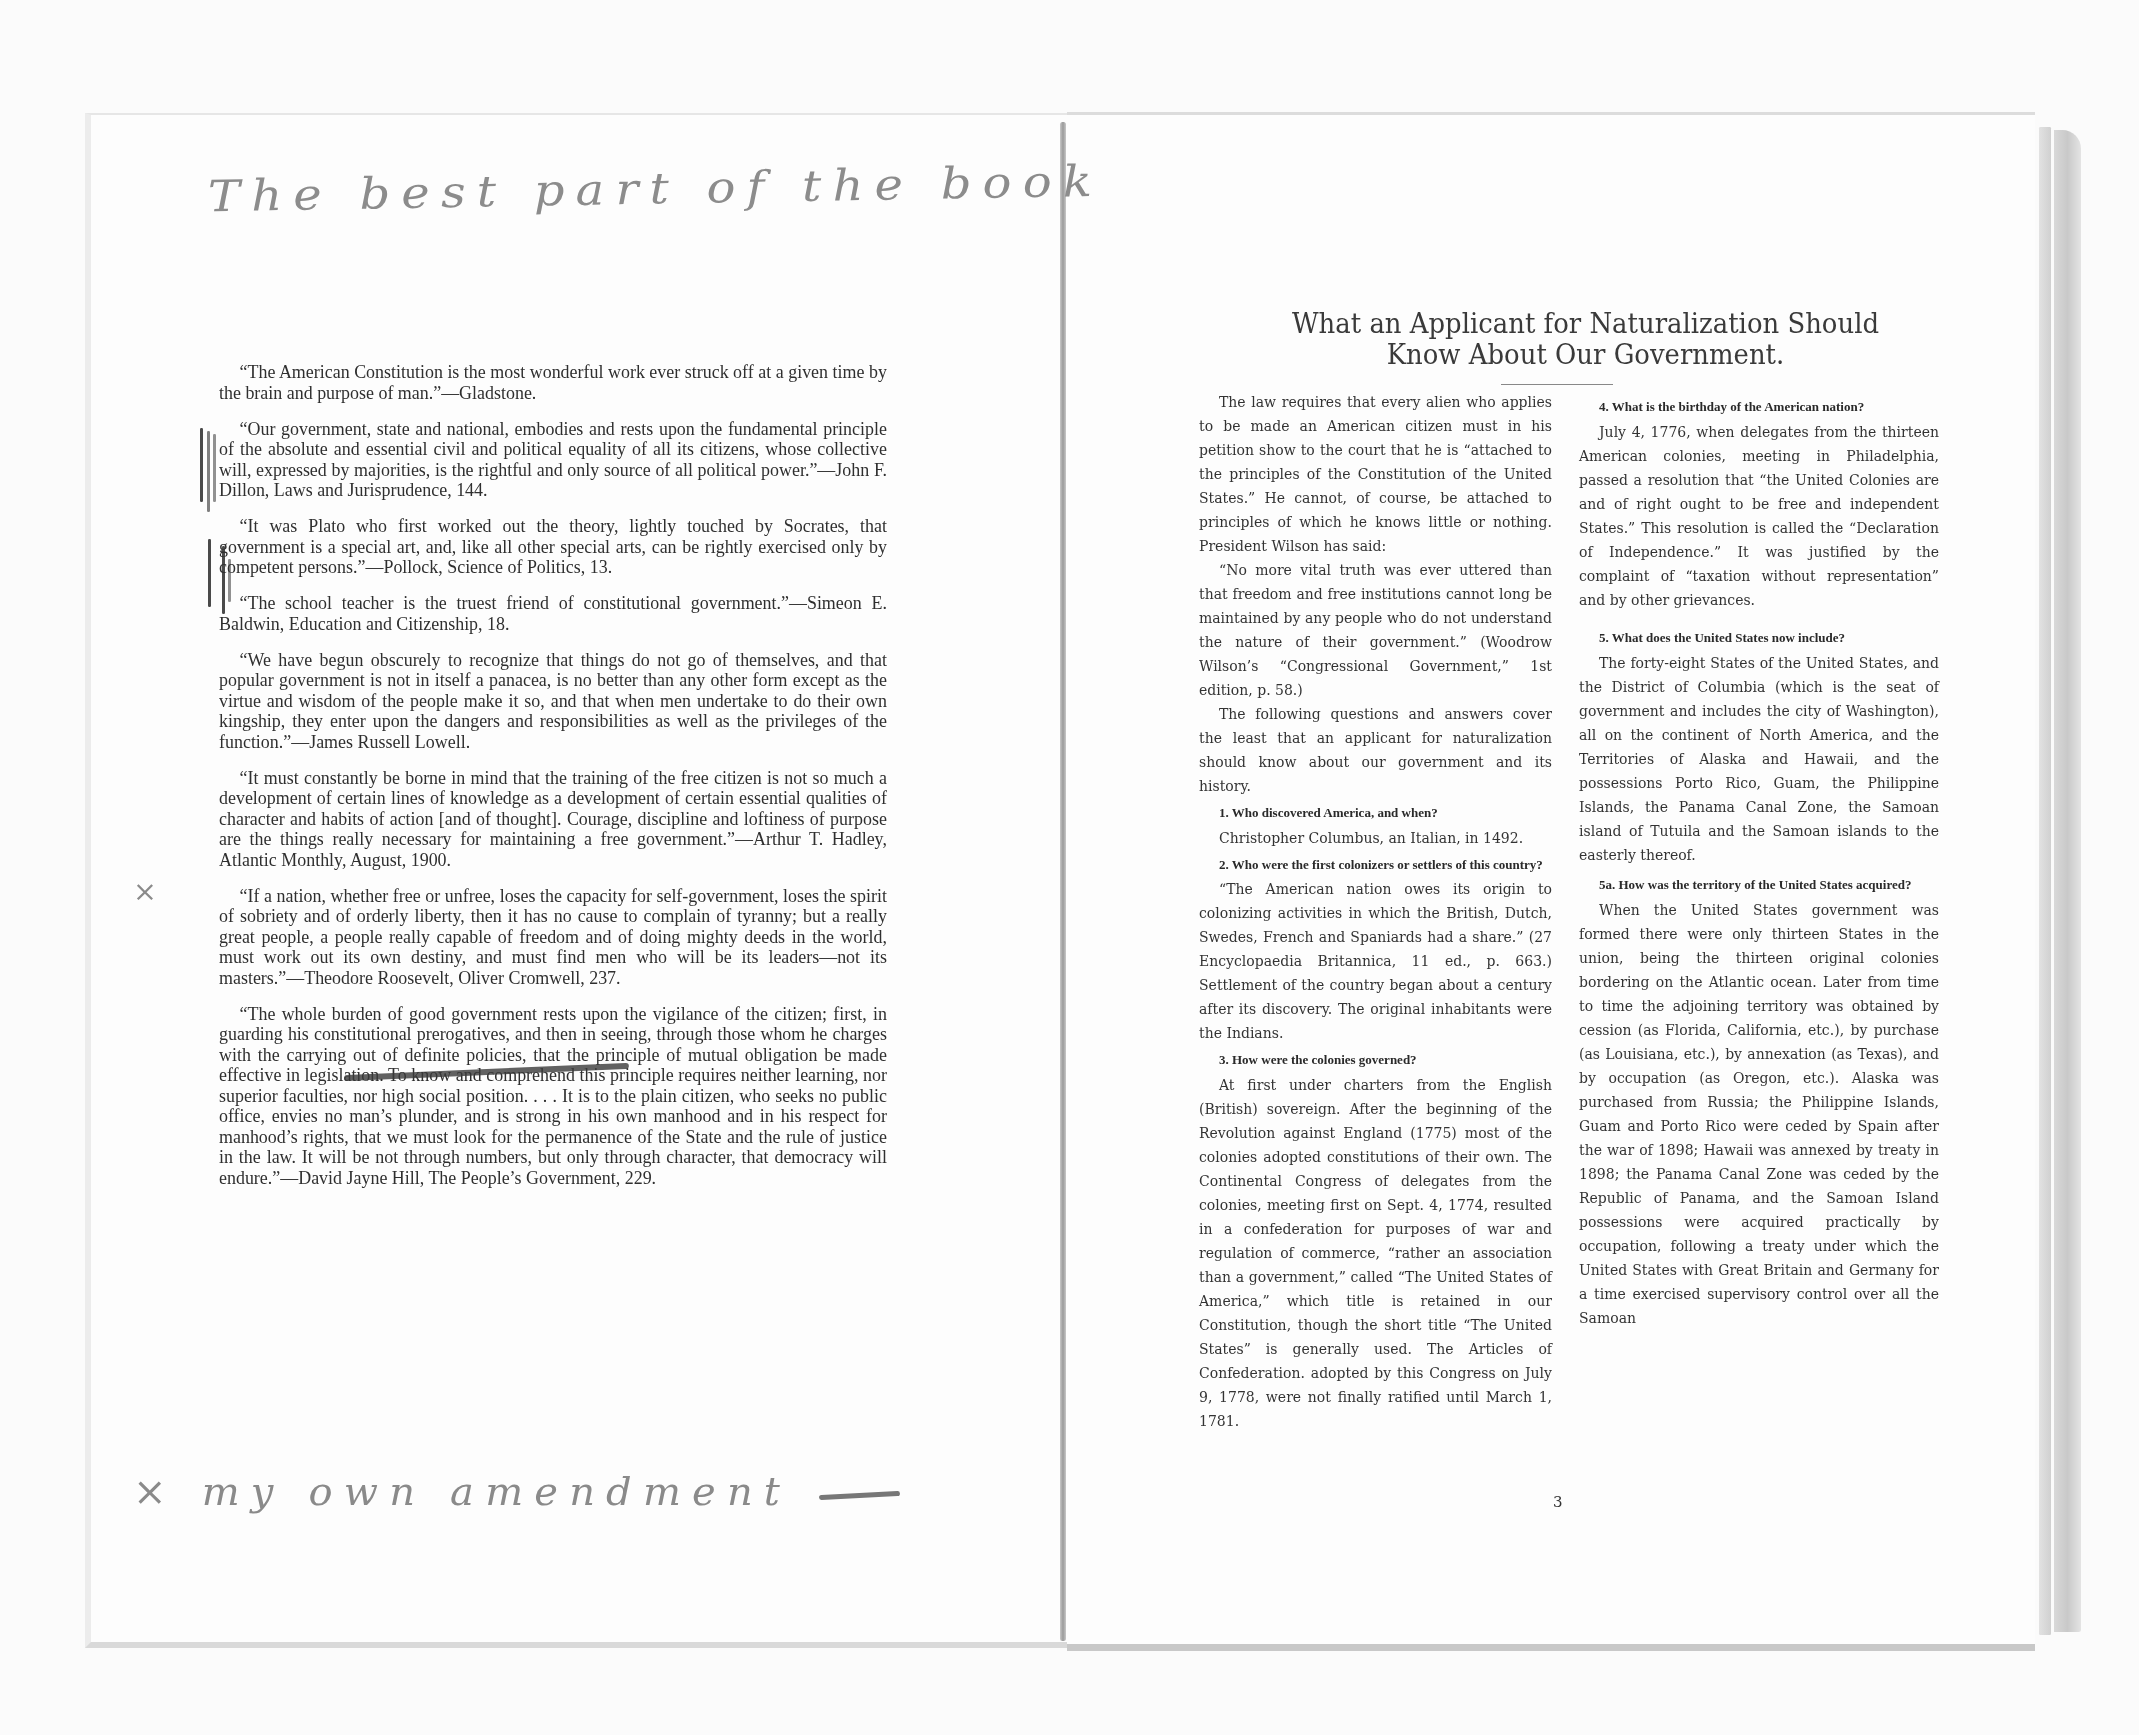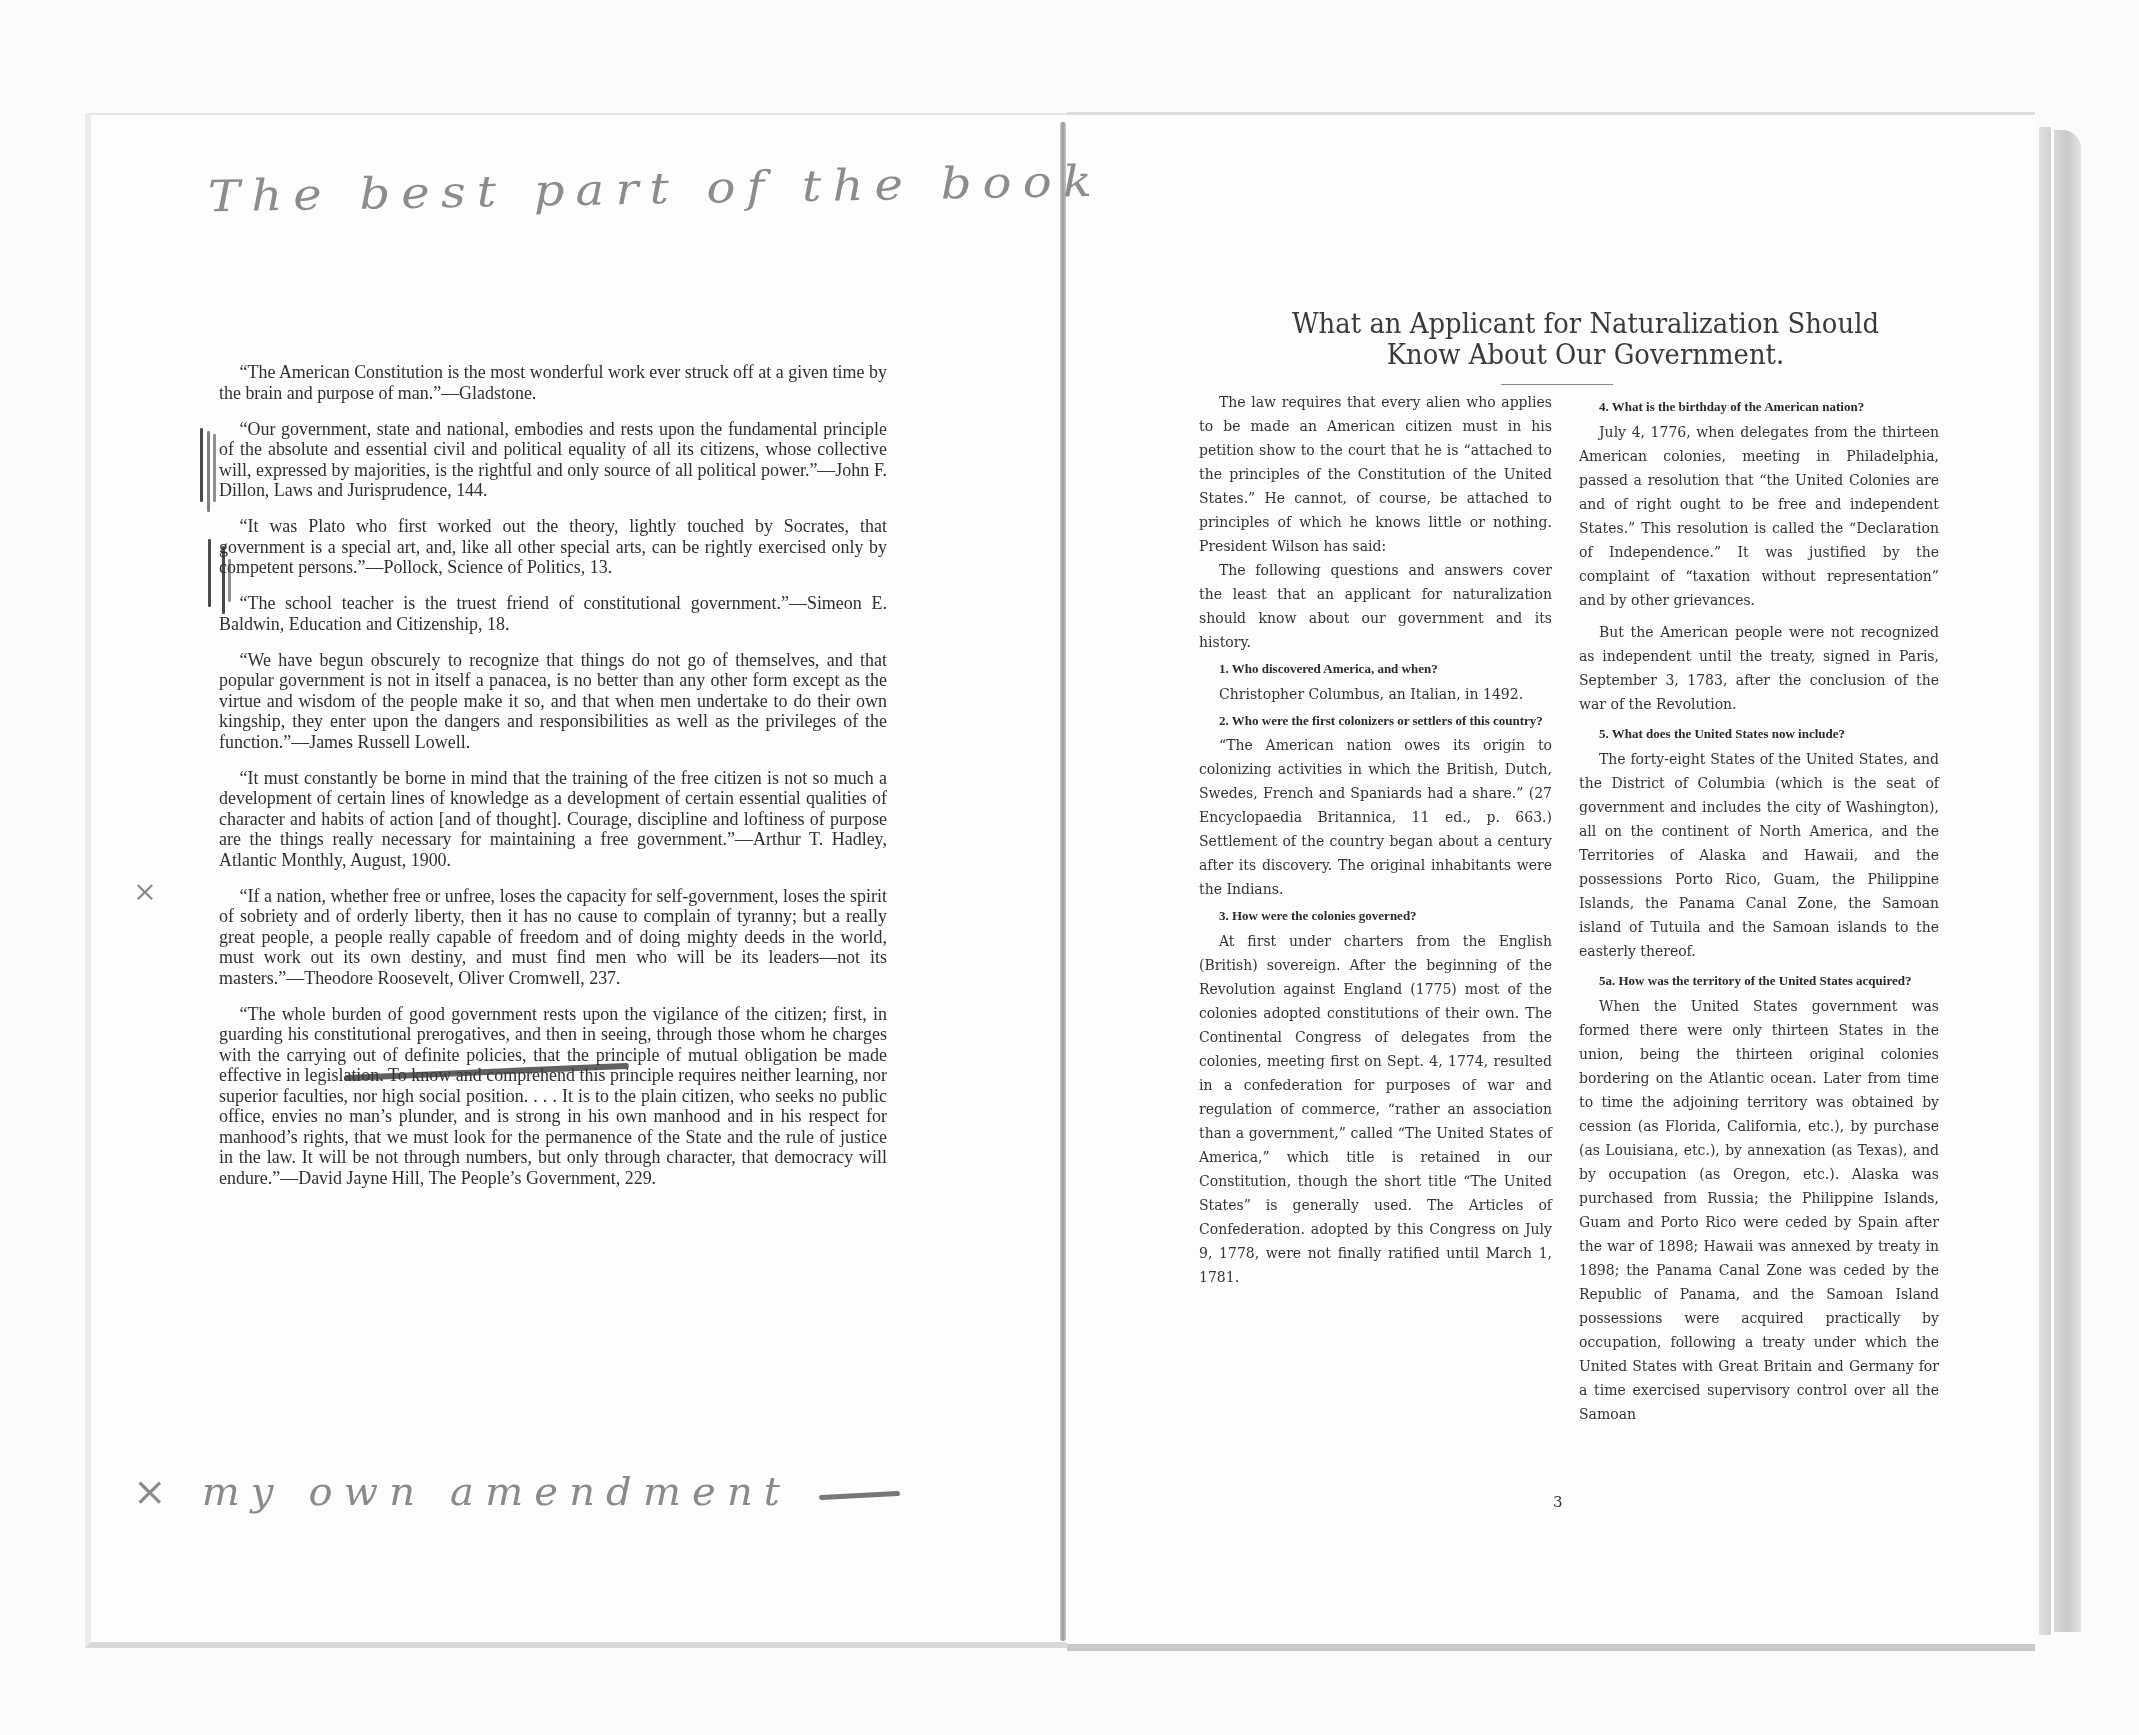--- a/index.html
+++ b/index.html
@@ -112,34 +112,34 @@
 <div class="underline-stroke"></div>
 
 <div class="article-title">
   <div>What an Applicant for Naturalization Should</div>
   <div>Know About Our Government.</div>
 </div>
 <div class="title-rule"></div>
 
 <div class="col col-1">
   <p>The law requires that every alien who applies to be made an American citizen must in his petition show to the court that he is “attached to the principles of the Constitution of the United States.” He cannot, of course, be attached to principles of which he knows little or nothing. President Wilson has said:</p>
+  <p>“No more vital truth was ever uttered than that freedom and free institutions cannot long be maintained by any people who do not understand the nature of their government.” (Woodrow Wilson’s “Congressional Government,” 1st edition, p. 58.)</p>
   <p>The following questions and answers cover the least that an applicant for naturalization should know about our government and its history.</p>
   <div class="q">1. Who discovered America, and when?</div>
   <p>Christopher Columbus, an Italian, in 1492.</p>
   <div class="q">2. Who were the first colonizers or settlers of this country?</div>
   <p>“The American nation owes its origin to colonizing activities in which the British, Dutch, Swedes, French and Spaniards had a share.” (27 Encyclopaedia Britannica, 11 ed., p. 663.) Settlement of the country began about a century after its discovery. The original inhabitants were the Indians.</p>
   <div class="q">3. How were the colonies governed?</div>
   <p>At first under charters from the English (British) sovereign. After the beginning of the Revolution against England (1775) most of the colonies adopted constitutions of their own. The Continental Congress of delegates from the colonies, meeting first on Sept. 4, 1774, resulted in a confederation for purposes of war and regulation of commerce, “rather an association than a government,” called “The United States of America,” which title is retained in our Constitution, though the short title “The United States” is generally used. The Articles of Confederation. adopted by this Congress on July 9, 1778, were not finally ratified until March 1, 1781.</p>
 </div>
 
 <div class="col col-2">
   <div class="q" style="margin-top:0">4. What is the birthday of the American nation?</div>
   <p>July 4, 1776, when delegates from the thirteen American colonies, meeting in Philadelphia, passed a resolution that “the United Colonies are and of right ought to be free and independent States.” This resolution is called the “Declaration of Independence.” It was justified by the complaint of “taxation without representation” and by other grievances.</p>
   <div class="gap"></div>
-  <p>But the American people were not recognized as independent until the treaty, signed in Paris, September 3, 1783, after the conclusion of the war of the Revolution.</p>
   <div class="q" style="margin-top:6.2px">5. What does the United States now include?</div>
   <p>The forty-eight States of the United States, and the District of Columbia (which is the seat of government and includes the city of Washington), all on the continent of North America, and the Territories of Alaska and Hawaii, and the possessions Porto Rico, Guam, the Philippine Islands, the Panama Canal Zone, the Samoan island of Tutuila and the Samoan islands to the easterly thereof.</p>
   <div class="q" style="margin-top:6.2px">5a. How was the territory of the United States acquired?</div>
   <p>When the United States government was formed there were only thirteen States in the union, being the thirteen original colonies bordering on the Atlantic ocean. Later from time to time the adjoining territory was obtained by cession (as Florida, California, etc.), by purchase (as Louisiana, etc.), by annexation (as Texas), and by occupation (as Oregon, etc.). Alaska was purchased from Russia; the Philippine Islands, Guam and Porto Rico were ceded by Spain after the war of 1898; Hawaii was annexed by treaty in 1898; the Panama Canal Zone was ceded by the Republic of Panama, and the Samoan Island possessions were acquired practically by occupation, following a treaty under which the United States with Great Britain and Germany for a time exercised supervisory control over all the Samoan</p>
 </div>
 
 <div class="page-number">3</div>
 
 
 </body></html>

